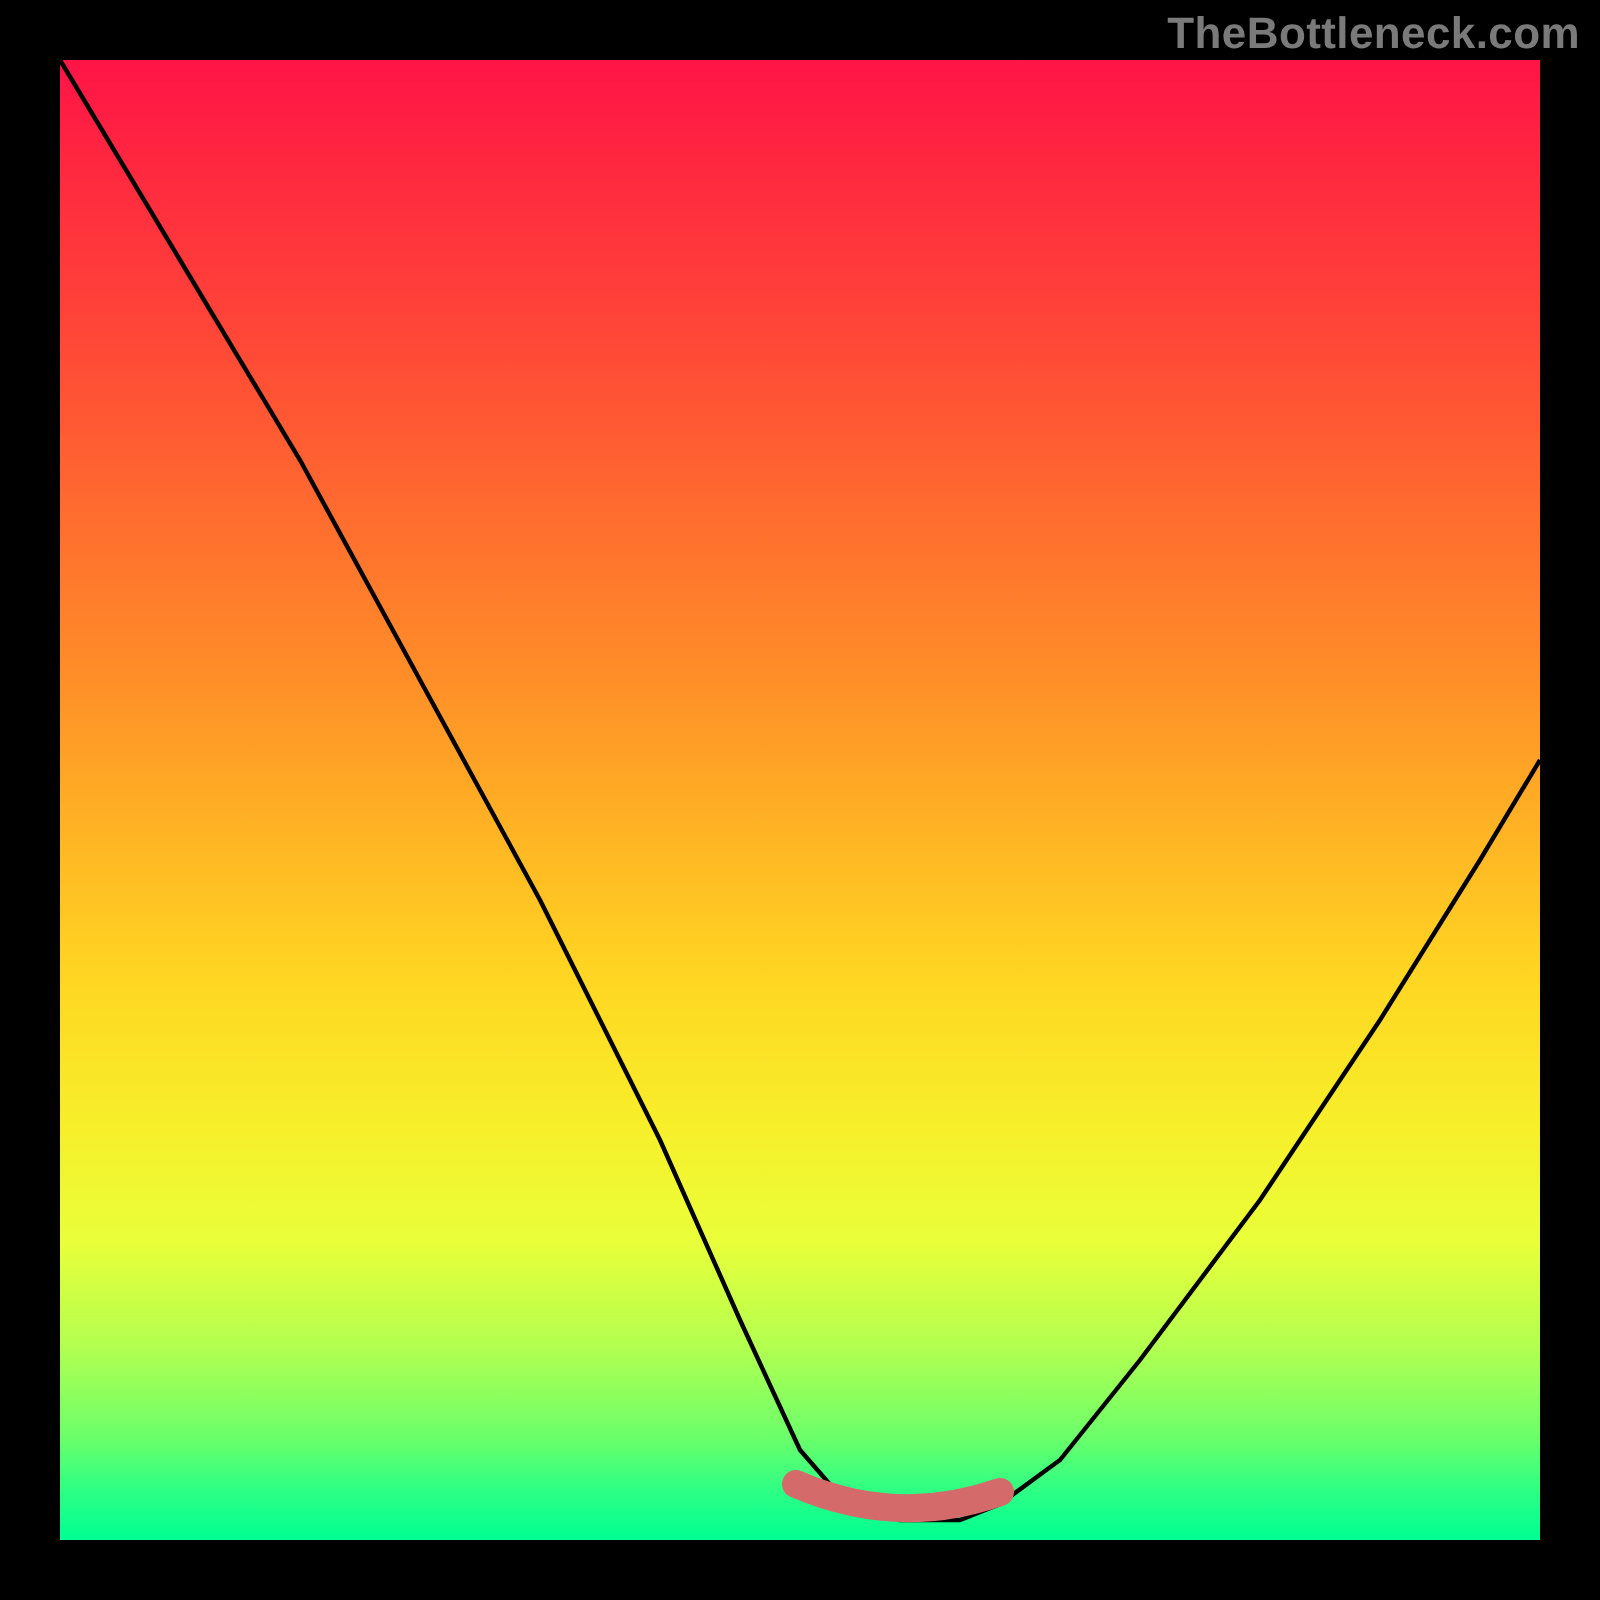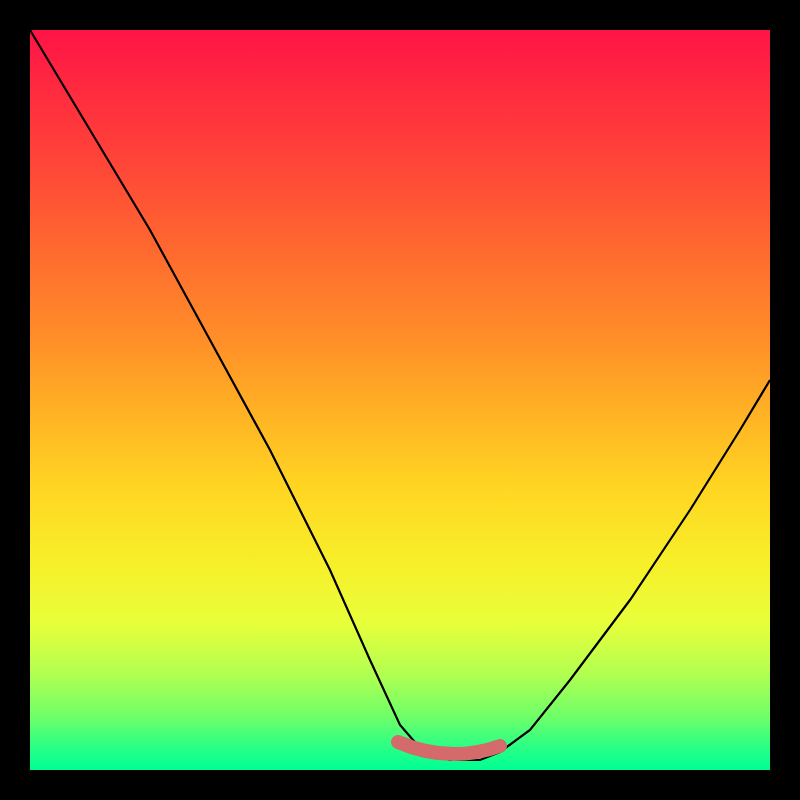--- a/index.html
+++ b/index.html
@@ -57,20 +57,21 @@
     top: 0;
     width: 740px;
     height: 740px;
     overflow: visible;
   }
 </style>
 </head>
 <body>
 
 <div class="frame">
+  <div class="attribution">TheBottleneck.com</div>
 
   <div class="plot-area">
     <svg class="curve" viewBox="0 0 740 740" preserveAspectRatio="none">
       <path fill="none" stroke="#000" stroke-width="2.2" d="M0 0 L60 100 L120 200 L180 310 L240 420 L300 540 L340 630 L370 695 L390 718 L420 730 L450 730 L470 722 L500 700 L540 650 L600 570 L660 480 L710 400 L740 350"></path>
       <path fill="none" stroke="#d46a6a" stroke-width="14" stroke-linecap="round" d="M 368 712 Q 419 734 470 716"></path>
     </svg>
   </div>
 </div>
 
 </body></html>

